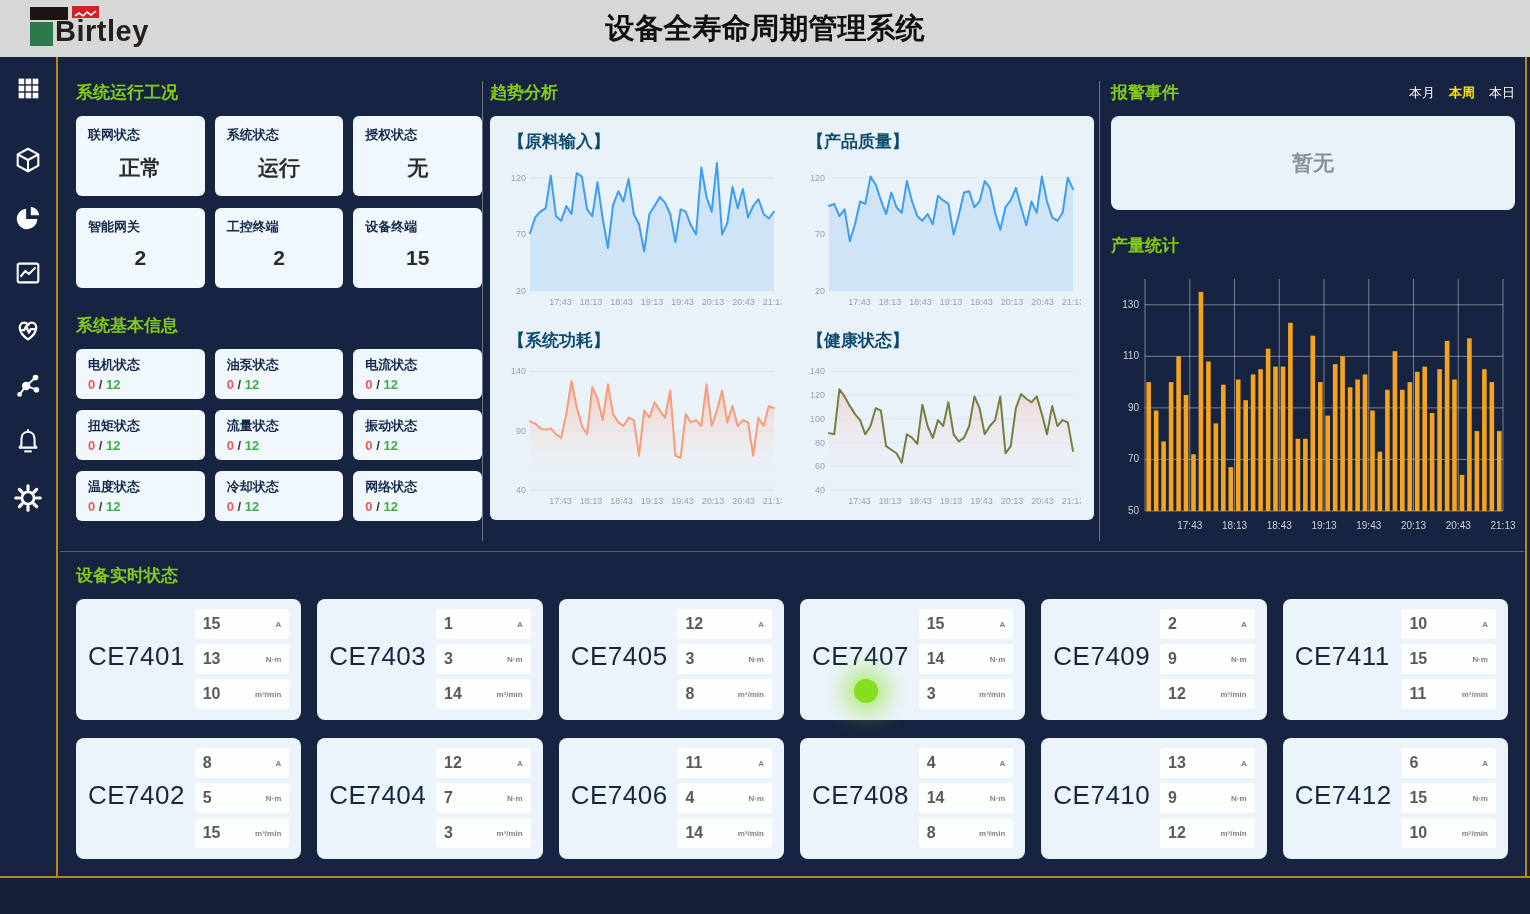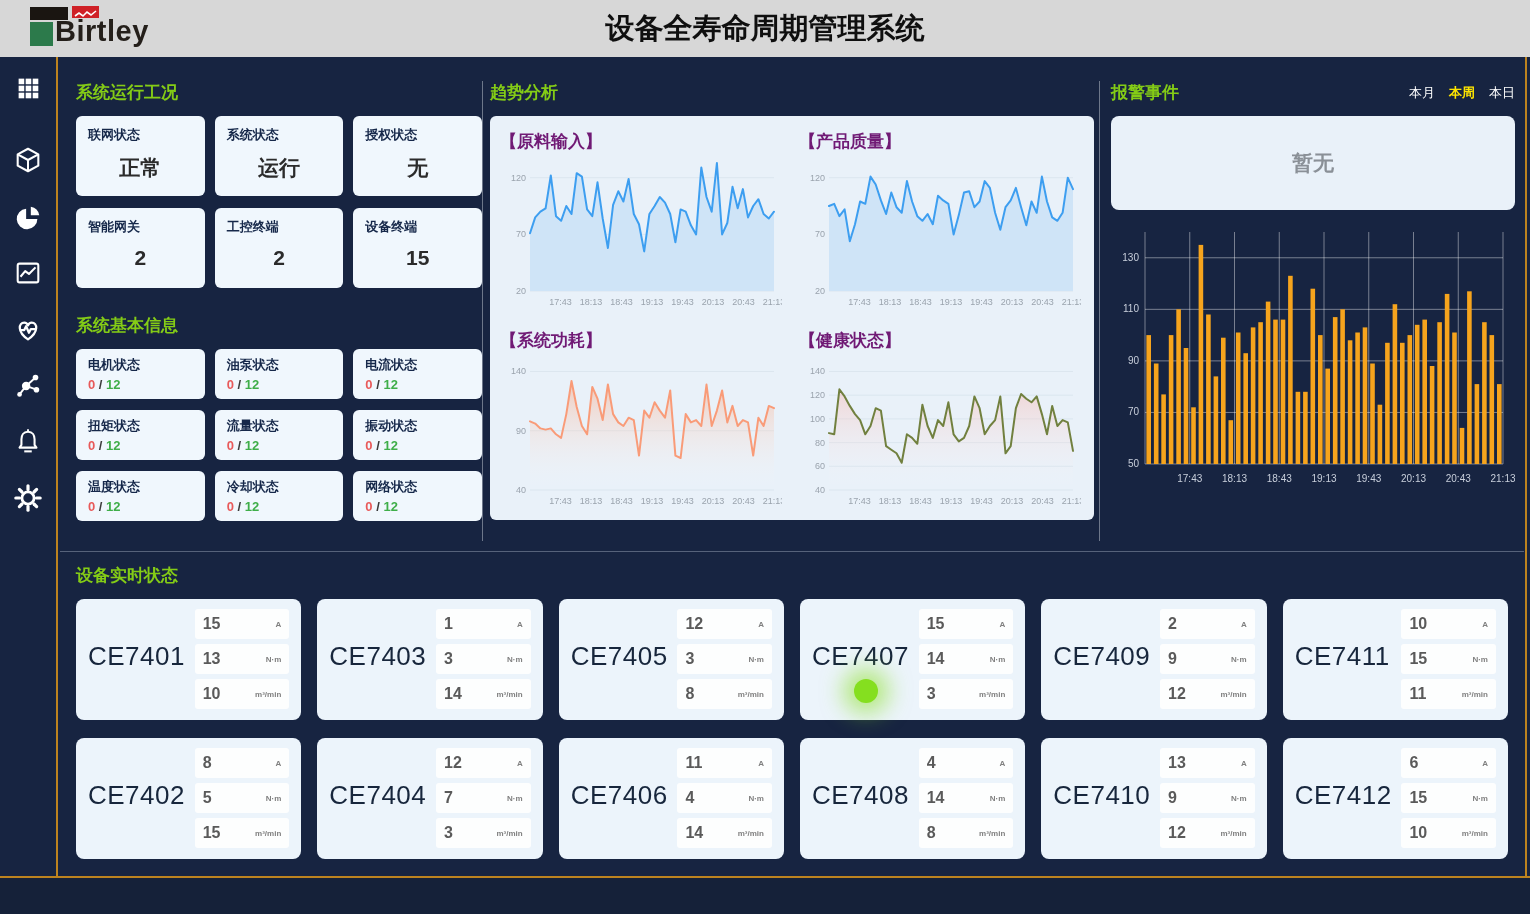--- a/index.html
+++ b/index.html
@@ -42,21 +42,21 @@
   .info-card{background:#f0f7fd;border-radius:6px;height:50px;padding:7px 12px;box-sizing:border-box;}
   .info-card .lbl{font-size:13px;color:#16284a;font-weight:bold;}
   .ratio{font-size:13px;font-weight:bold;margin-top:3px;}
   .r-red{color:#e85a5a;} .r-sep{color:#3a3a3a;} .r-green{color:#3fae49;}
 
   
   .col-mid{position:absolute;left:430px;top:24px;width:604px;}
   .trend-panel{margin-top:12px;background:#e9f1f9;border-radius:6px;padding:10px 10px 6px;height:404px;
                box-sizing:border-box;display:grid;grid-template-columns:1fr 1fr;gap:10px 14px;}
   .chart-box{}
-  .c-title{font-size:17px;font-weight:bold;color:#701a75;margin:4px 0 0 0;}
+  .c-title{font-size:17px;font-weight:bold;color:#0c4a6e;margin:4px 0 0 8px;}
   .chart-box svg{display:block;}
 
   
   .col-right{position:absolute;left:1051px;top:24px;width:404px;}
   .alarm-head{display:flex;justify-content:space-between;align-items:center;}
   .alarm-tabs{display:flex;gap:14px;}
   .tab{font-size:13px;color:#ffffff;cursor:pointer;}
   .tab.active{color:#ffe600;font-weight:bold;}
   .alarm-panel{margin-top:12px;height:94px;background:#e9f1f9;border-radius:8px;
                display:flex;align-items:center;justify-content:center;}
@@ -362,20 +362,21 @@
         <div class="sec-title">报警事件</div>
         <div class="alarm-tabs">
           <span class="tab">本月</span>
           <span class="tab active">本周</span>
           <span class="tab">本日</span>
         </div>
       </div>
       <div class="alarm-panel">
         <span class="empty-text">暂无</span>
       </div>
+      <div class="sec-title prod-title">产量统计</div>
       <svg id="prod-chart" width="404" height="272" viewBox="0 0 404 272">
           <line x1="78.75" y1="14" x2="78.75" y2="246" stroke="rgba(255,255,255,0.42)" stroke-width="1"></line>
           <text x="78.75" y="264" text-anchor="middle" font-size="10" fill="#c8cfdb">17:43</text>
           <line x1="123.5" y1="14" x2="123.5" y2="246" stroke="rgba(255,255,255,0.42)" stroke-width="1"></line>
           <text x="123.5" y="264" text-anchor="middle" font-size="10" fill="#c8cfdb">18:13</text>
           <line x1="168.25" y1="14" x2="168.25" y2="246" stroke="rgba(255,255,255,0.42)" stroke-width="1"></line>
           <text x="168.25" y="264" text-anchor="middle" font-size="10" fill="#c8cfdb">18:43</text>
           <line x1="213" y1="14" x2="213" y2="246" stroke="rgba(255,255,255,0.42)" stroke-width="1"></line>
           <text x="213" y="264" text-anchor="middle" font-size="10" fill="#c8cfdb">19:13</text>
           <line x1="257.75" y1="14" x2="257.75" y2="246" stroke="rgba(255,255,255,0.42)" stroke-width="1"></line>

